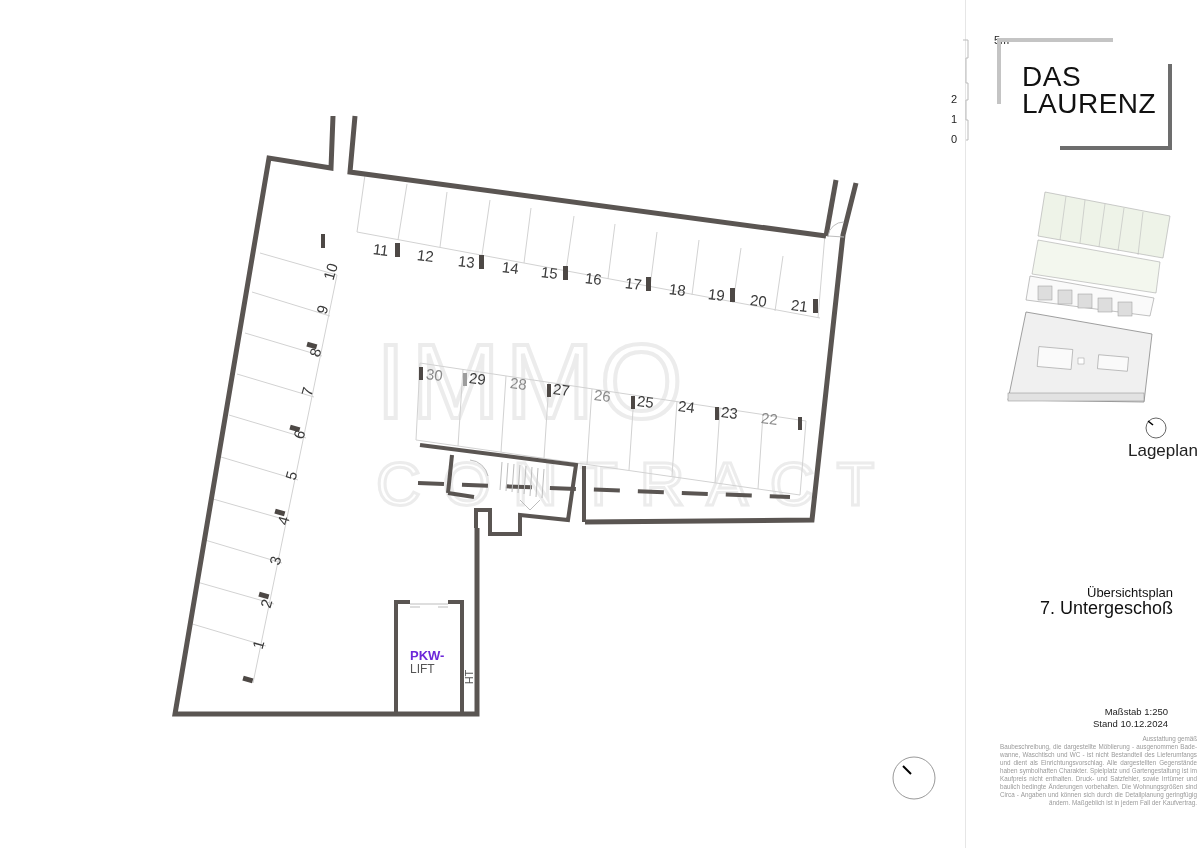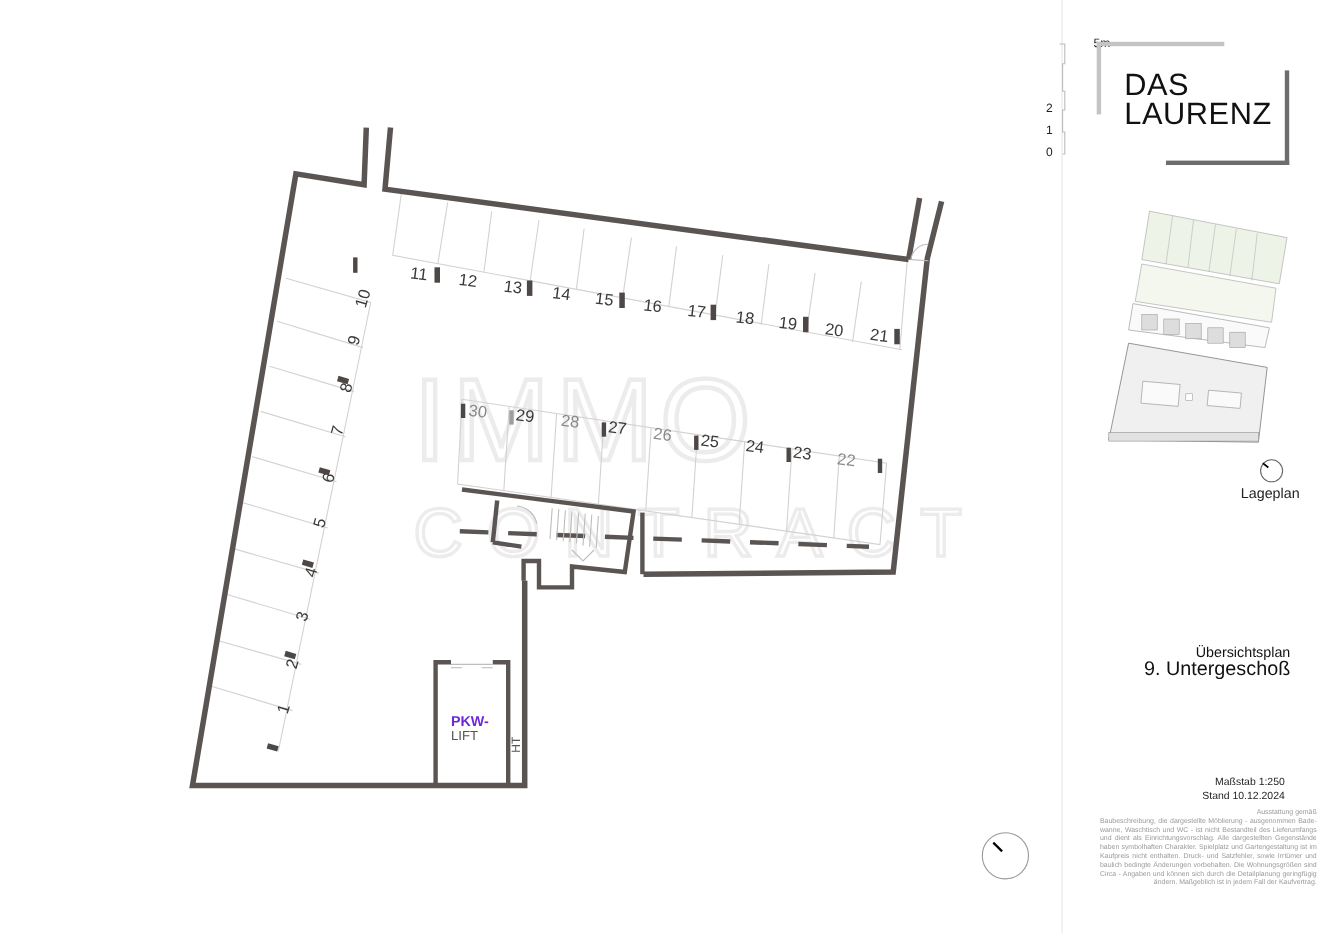--- a/index.html
+++ b/index.html
@@ -3,21 +3,21 @@
 <meta charset="utf-8">
 <style>
   html, body { margin:0; padding:0; background:#ffffff; }
   body { width:1200px; height:848px; position:relative; overflow:hidden; font-family:"Liberation Sans", sans-serif; }
   #plan { position:absolute; left:0; top:0; width:1200px; height:848px; }
   .divider { position:absolute; left:965px; top:0; width:1px; height:848px; background:#e6e6e6; }
   .scale-label { position:absolute; font-size:11px; color:#222; }
   .logo-frame-gray { position:absolute; left:997px; top:38px; width:112px; height:62px; border-top:4px solid #c4c4c4; border-left:4px solid #c4c4c4; }
   .logo-frame-dark { position:absolute; left:1060px; top:64px; width:108px; height:82px; border-right:4px solid #6d6d6d; border-bottom:4px solid #6d6d6d; }
   .logo-text { position:absolute; left:1022px; top:63px; font-size:28px; line-height:27px; color:#111; letter-spacing:0.5px; }
-  .lageplan-label { position:absolute; left:1128px; top:441px; font-size:13px; color:#222; }
+  .lageplan-label { position:absolute; left:1128px; top:441px; font-size:17px; color:#222; }
   .plan-sub { position:absolute; right:27px; top:585px; font-size:13px; color:#111; text-align:left; }
   .plan-title { position:absolute; right:27px; top:598px; font-size:18px; color:#111; text-align:right; }
   .scale-info { position:absolute; right:32px; top:706px; font-size:9.5px; line-height:12px; color:#222; text-align:right; }
   .disclaimer { position:absolute; left:1000px; top:735px; width:197px; font-size:6.3px; line-height:8px; color:#9a9a9a; text-align:justify; text-align-last:right; }
   .disclaimer-head { text-align:right; display:block; }
 </style>
 </head>
 <body>
 
 <svg id="plan" viewBox="0 0 1200 848" xmlns="http://www.w3.org/2000/svg">
@@ -227,21 +227,21 @@
   <rect x="10" y="205" width="136" height="8" fill="#e2e2e2" stroke="#888" stroke-width="0.5"></rect>
 </svg>
 
 <svg style="position:absolute;left:1143px;top:415px;" width="26" height="26" viewBox="0 0 26 26">
   <circle cx="13" cy="13" r="10" fill="none" stroke="#666" stroke-width="1"></circle>
   <line x1="5" y1="6" x2="10" y2="10" stroke="#000" stroke-width="1.6"></line>
 </svg>
 <div class="lageplan-label">Lageplan</div>
 
 <div class="plan-sub">Übersichtsplan</div>
-<div class="plan-title">9. Untergeschoß</div>
+<div class="plan-title">7. Untergeschoß</div>
 
 <div class="scale-info">
   <div>Maßstab 1:250</div>
   <div>Stand 10.12.2024</div>
 </div>
 
 <div class="disclaimer">
   <span class="disclaimer-head">Ausstattung gemäß</span>
   <span>Baubeschreibung, die dargestellte Möblierung - ausgenommen Bade-wanne, Waschtisch und WC - ist nicht Bestandteil des Lieferumfangs und dient als Einrichtungsvorschlag. Alle dargestellten Gegenstände haben symbolhaften Charakter. Spielplatz und Gartengestaltung ist im Kaufpreis nicht enthalten. Druck- und Satzfehler, sowie Irrtümer und baulich bedingte Änderungen vorbehalten. Die Wohnungsgrößen sind Circa - Angaben und können sich durch die Detailplanung geringfügig ändern. Maßgeblich ist in jedem Fall der Kaufvertrag.</span>
 </div>

